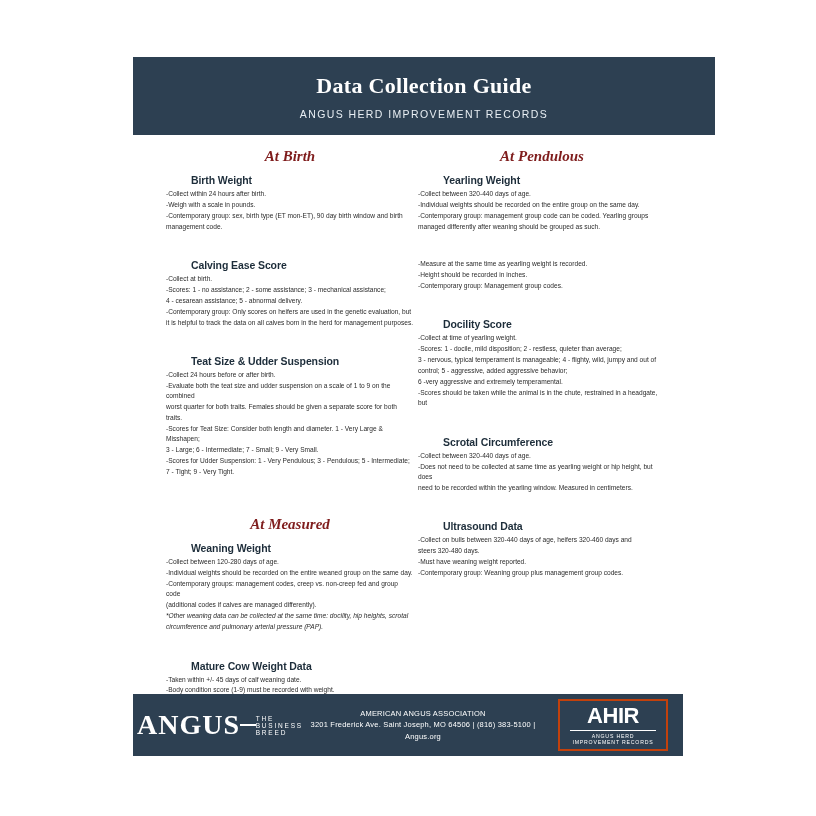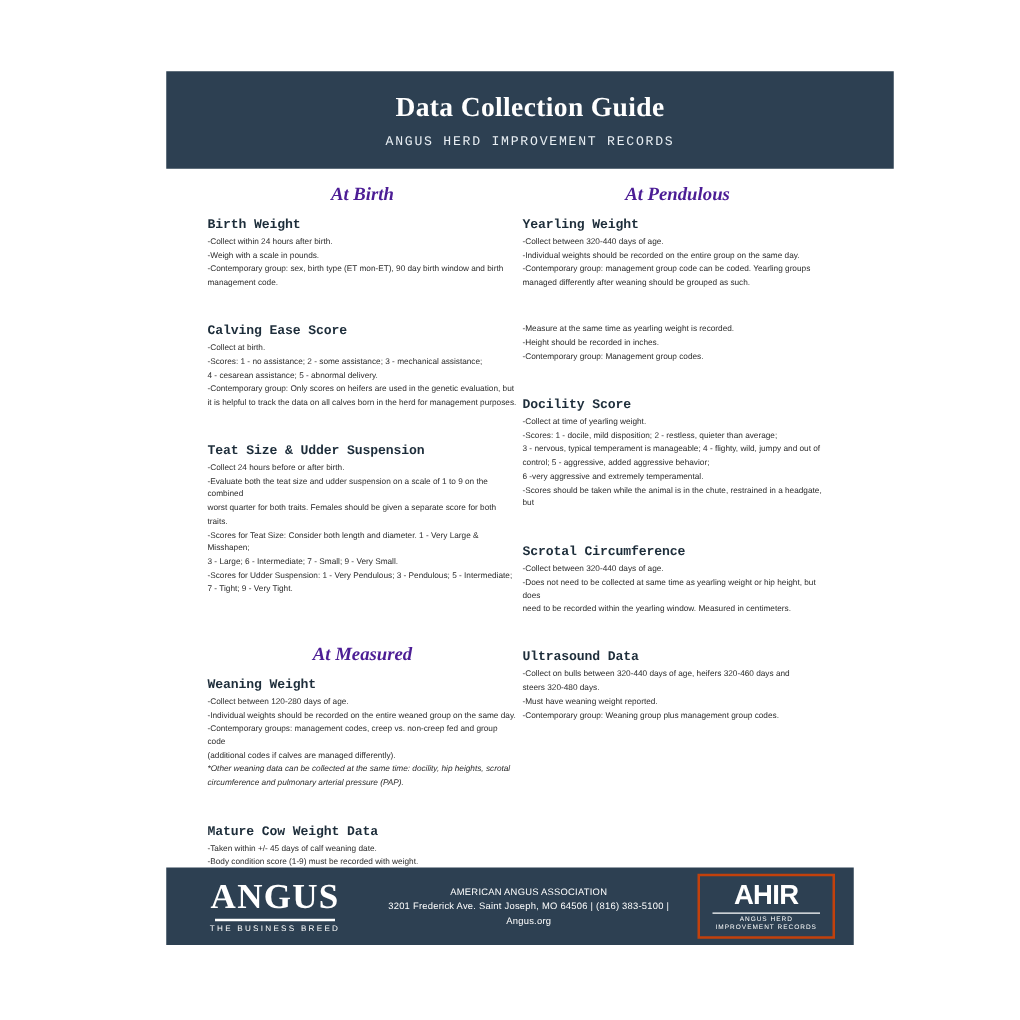--- a/index.html
+++ b/index.html
@@ -35,21 +35,21 @@
   }
   .header-title {
     font-family: "Liberation Serif", serif;
     font-weight: bold;
     font-size: 22px;
     color: #ffffff;
     letter-spacing: 0.3px;
     margin-bottom: 9px;
   }
   .header-sub {
-    font-family: Liberation Mono, monospace;
+    font-family: Liberation Sans, sans-serif;
     font-size: 10.5px;
     color: #e8eef3;
     letter-spacing: 1.4px;
   }
   
   .content {
     position: absolute;
     left: 133px;
     top: 148px;
     width: 550px;
@@ -61,34 +61,35 @@
     width: 248px;
   }
   .col-left { left: 33px; }
   .col-right { left: 285px; }
 
   .stage-heading {
     font-family: "Liberation Serif", serif;
     font-style: italic;
     font-weight: bold;
     font-size: 15px;
-    color: #4c1d95;
+    color: #7f1d1d;
     text-align: center;
     margin-bottom: 9px;
   }
   .trait {
     margin-bottom: 13px;
   }
   .trait-title {
-    font-family: Liberation Mono, monospace;
+    font-family: Liberation Sans, sans-serif;
     font-weight: bold;
     font-size: 10.5px;
     color: #1d2d3a;
     margin-bottom: 3px;
     letter-spacing: -0.1px;
+    margin-left: 25px;
   }
   .trait ul {
     list-style: none;
     margin: 0;
     padding: 0;
   }
   .trait li {
     font-size: 6.6px;
     line-height: 1.58;
     color: #2b2b2b;
@@ -108,21 +109,20 @@
     top: 694px;
     width: 550px;
     height: 62px;
     background: #2d4052;
     display: flex;
     align-items: center;
   }
   .footer-left {
     width: 170px;
     display: flex;
-    flex-direction: column;
     align-items: center;
     justify-content: center;
     padding-left: 4px;
     box-sizing: border-box;
   }
   .angus-word {
     font-family: "Liberation Serif", serif;
     font-weight: bold;
     font-size: 28px;
     color: #ffffff;

